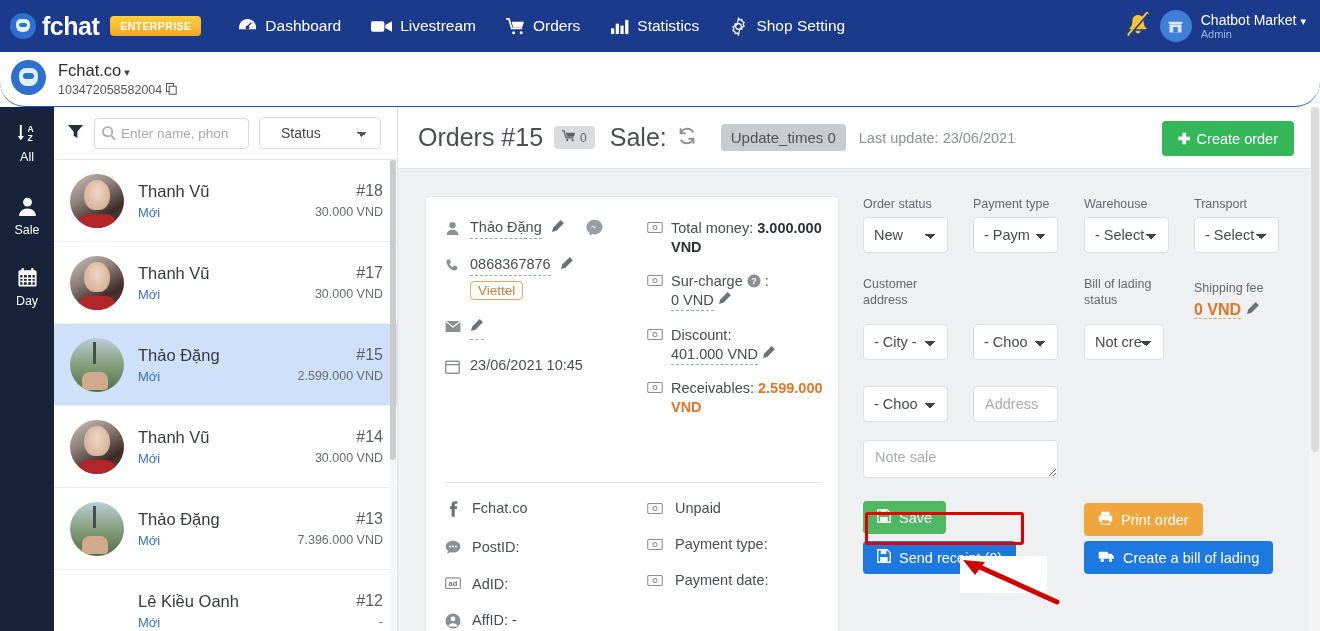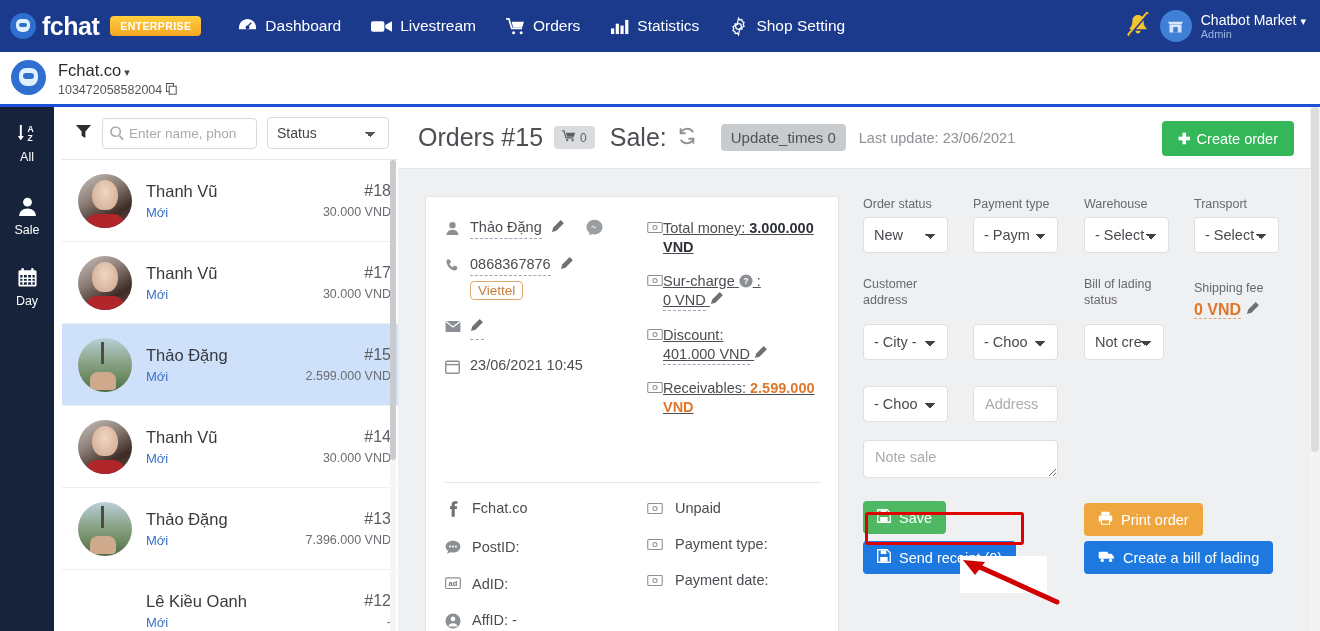--- a/index.html
+++ b/index.html
@@ -57,21 +57,21 @@
     justify-content: center; margin-right: 9px;
   }
   .user-meta { line-height: 1.15; }
   .user-name { color: #fff; font-size: 14px; }
   .user-role { color: #9ab4e0; font-size: 11px; }
   .caret-w { margin-left: 4px; color: #fff; font-size: 11px; }
 
   
   .subheader {
     position: absolute; left: 0; top: 52px; width: 1320px; height: 55px;
-    background: #fff; border-bottom: 3px solid #1d4ed8;
+    background: #fff; border-bottom: 1px solid #1d4ed8; border-radius: 25px;
   }
   .shop-logo {
     position: absolute; left: 11px; top: 8px;
     width: 35px; height: 35px; border-radius: 50%; background: #2f6fd0;
   }
   .shop-logo::before {
     content: ""; position: absolute; left: 8px; top: 8px;
     width: 19px; height: 18px; border-radius: 7px 7px 8px 8px; background: #dff0ff;
   }
   .shop-logo::after {
@@ -99,40 +99,40 @@
   }
   .rail-item {
     width: 54px; padding-top: 16px; text-align: center;
     color: #fff; cursor: pointer;
   }
   .rail-label { font-size: 12.5px; margin-top: 2px; }
 
   
   .list-col {
     position: absolute; left: 54px; top: 107px; width: 344px; height: 524px;
-    background: #fff; border-right: 1px solid #dfe1e5; margin-left: 8px;
+    background: #fff; border-right: 1px solid #dfe1e5;
   }
   .filter-row {
     height: 53px; display: flex; align-items: center; gap: 10px;
     padding: 0 10px 0 13px; border-bottom: 1px solid #e6e8eb; background: #fff;
   }
   .search-box {
     position: relative; width: 155px; height: 31px;
     border: 1px solid #d8dadd; border-radius: 4px; background: #fff;
   }
   .search-box svg { position: absolute; left: 7px; top: 7px; }
   .search-box input {
     position: absolute; left: 26px; top: 0; width: 125px; height: 29px;
     border: 0; outline: 0; font-size: 13.5px; color: #333;
     font-family: "Liberation Sans", sans-serif; background: transparent;
   }
   .search-box input::placeholder { color: #a7a9ac; }
   .status-sel {
     width: 122px; height: 32px; border: 1px solid #d8dadd; border-radius: 4px;
-    background: #fff; font-size: 14px; color: #444; padding-left: 9px;
+    background: #fff; font-size: 14px; color: #444; padding-left: 21px;
     font-family: "Liberation Sans", sans-serif;
     appearance: none; -webkit-appearance: none; cursor: pointer;
     background-image:
       linear-gradient(45deg, transparent 50%, #555 50%),
       linear-gradient(135deg, #555 50%, transparent 50%);
     background-position: calc(100% - 18px) 14px, calc(100% - 13px) 14px;
     background-size: 5px 5px, 5px 5px; background-repeat: no-repeat;
   }
   .conv {
     display: flex; align-items: center; height: 82px;
@@ -210,21 +210,21 @@
   .col-left { width: 222px; padding-left: 18px; }
   .col-right { width: 192px; }
   .irow { display: flex; gap: 9px; margin-bottom: 17px; font-size: 14.5px; color: #4a4d51; }
   .irow .ic { flex: 0 0 auto; width: 17px; padding-top: 2px; text-align: center; }
   .dashed { border-bottom: 1px dashed #9aa7bb; padding-bottom: 2px; }
   .pen { cursor: pointer; }
   .viettel {
     display: inline-block; margin: 2px 0 0 26px; font-size: 13.5px; color: #c87f3a;
     border: 1px solid #dda96f; border-radius: 4px; padding: 1px 7px;
   }
-  .money-row { display: flex; margin-bottom: 15px; font-size: 14.5px; color: #4a4d51; line-height: 1.32; text-decoration: underline; }
+  .money-row { display: flex; gap: 8px; margin-bottom: 15px; font-size: 14.5px; color: #4a4d51; line-height: 1.32; }
   .b-dark { color: #2e3135; font-weight: bold; }
   .orange { color: #e0762a; font-weight: bold; }
   .orange-link { color: #e0762a; font-weight: bold; border-bottom: 1px dashed #e0a87a; }
   .divider {
     position: absolute; left: 19px; top: 285px; width: 376px; height: 1px;
     background: #e5e7e9;
   }
   .low-cols { position: absolute; left: 0; top: 303px; display: flex; width: 100%; }
   .lrow { display: flex; gap: 11px; margin-bottom: 19px; font-size: 14.5px; color: #4a4d51; }
   .lrow .ic { flex: 0 0 auto; width: 17px; text-align: center; padding-top: 1px; }

